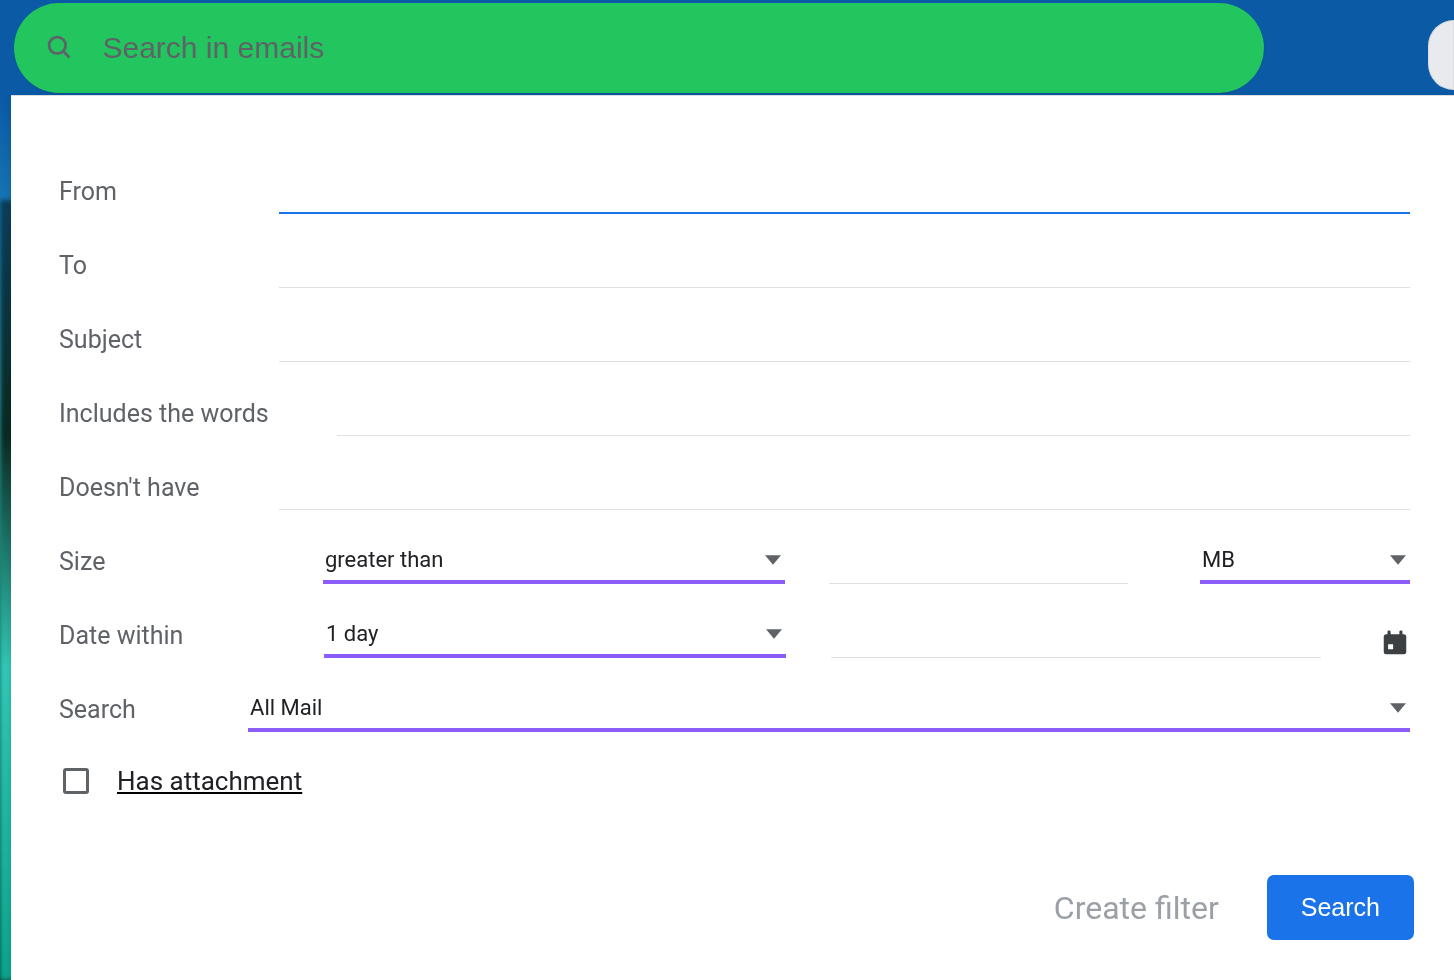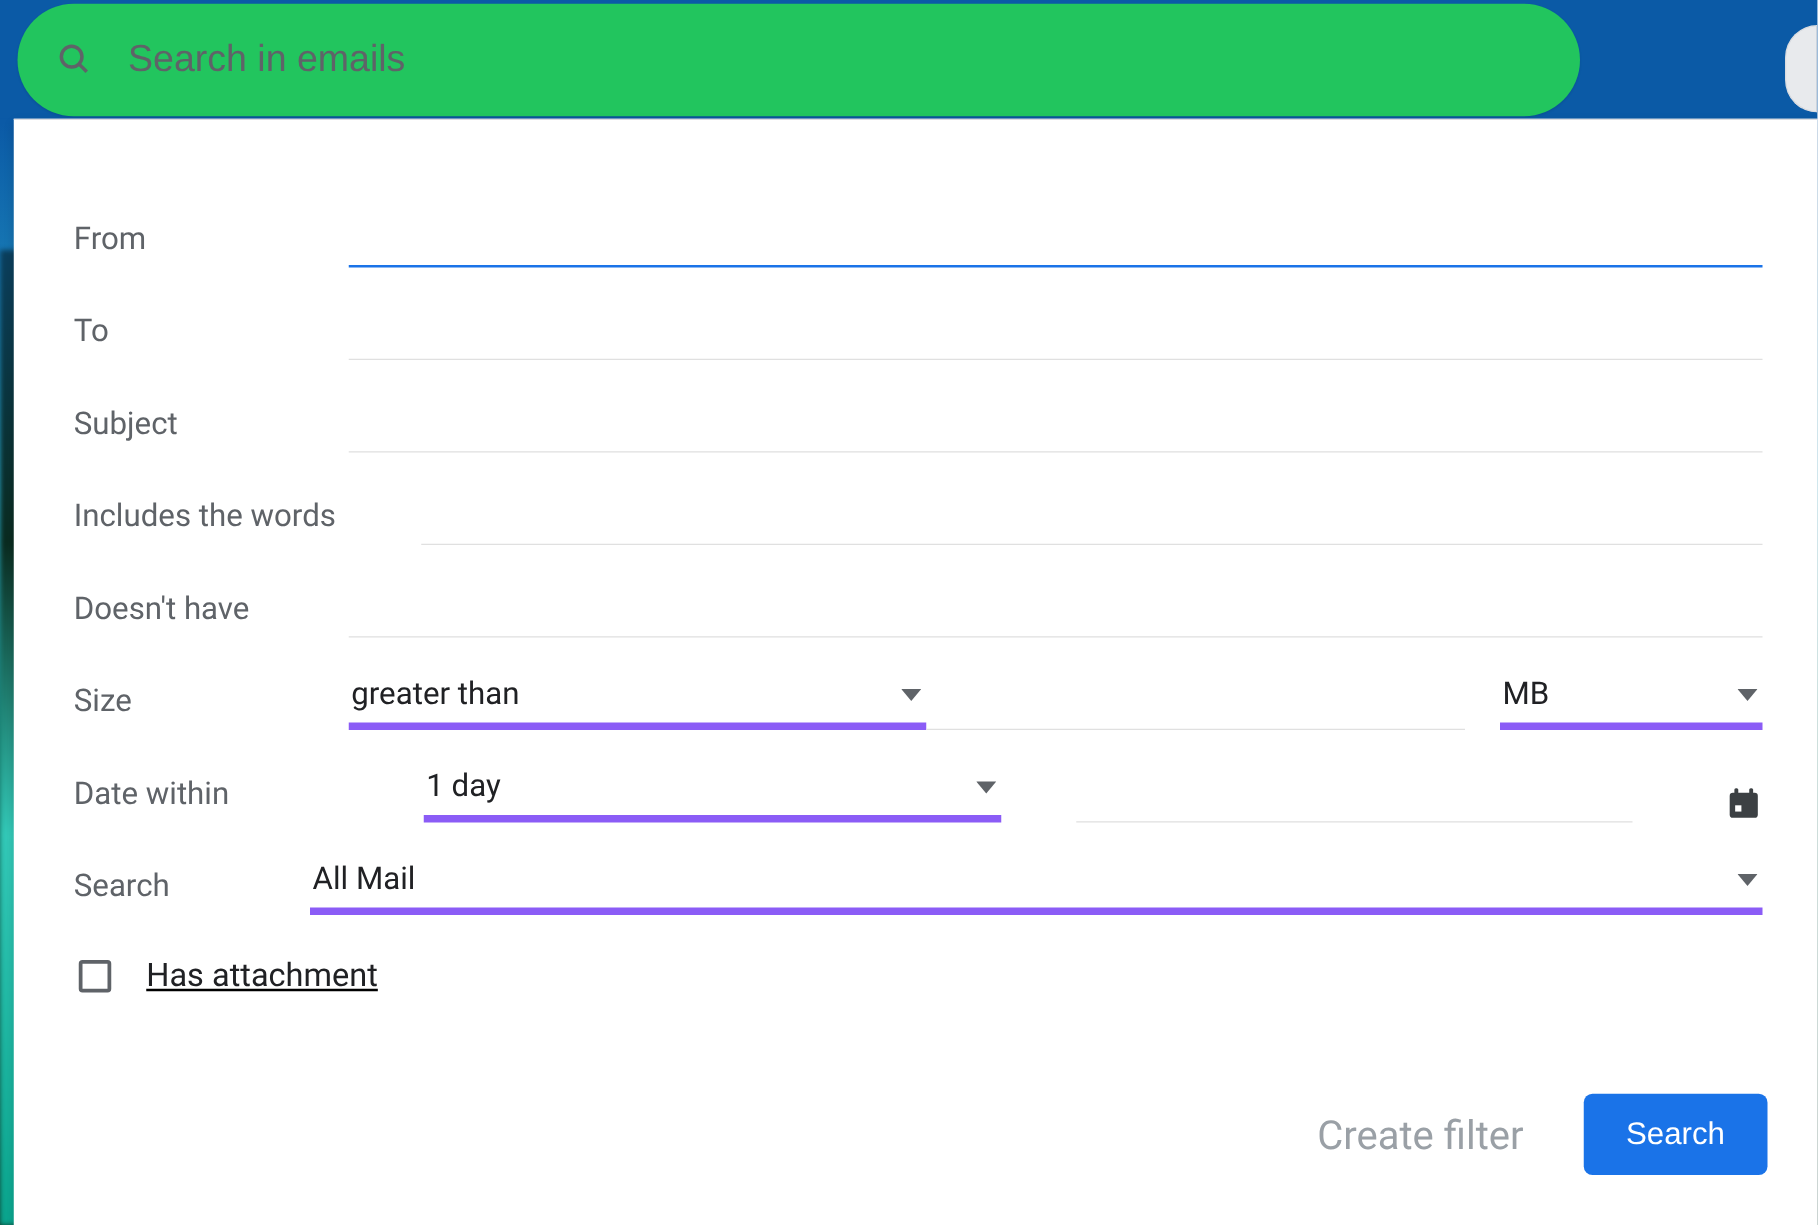--- a/index.html
+++ b/index.html
@@ -66,32 +66,32 @@
 
   .underline-input {
     flex:1; border:none; border-bottom:1px solid #e0e0e0;
     font-size:25px; color:#202124; padding:6px 0 8px 0;
     outline:none; background:transparent;
   }
   .underline-input.active { border-bottom:2px solid #1a73e8; }
 
   .select {
     display:flex; align-items:center; justify-content:space-between;
-    border-bottom:6px solid #8b5cf6; padding:6px 4px 8px 2px;
-    font-size:25px; color:#202124; cursor:pointer;
+    border-bottom:4px solid #8b5cf6; padding:6px 4px 8px 2px;
+    font-size:22px; color:#202124; cursor:pointer;
   }
   .select .tri { color:#5f6368; }
   .tri svg { width:16px; height:16px; display:block; }
 
-  .size-row { }
+  .size-row { gap:44px; }
   .size-select1 { width:462px; }
   .size-value { width:250px; }
   .size-unit { width:210px;margin-left:28px; }
 
-  .date-row { gap:60px; }
+  .date-row { gap:45px; }
   .date-select { width:462px; }
   .date-value { flex:1; position:relative; }
   .cal-icon { margin-left:14px; color:#3c4043; cursor:pointer; }
   .cal-icon svg { width:30px; height:30px; display:block; }
 
   .search-loc { width:100%; }
 
   .check-row { display:flex; align-items:center; margin-top:34px; gap:28px; padding-left:4px;text-decoration:underline;}
   .checkbox { width:26px; height:26px; border:3px solid #5f6368; border-radius:3px; cursor:pointer; }
   .check-row .clabel { font-size:26px; color:#202124; }

